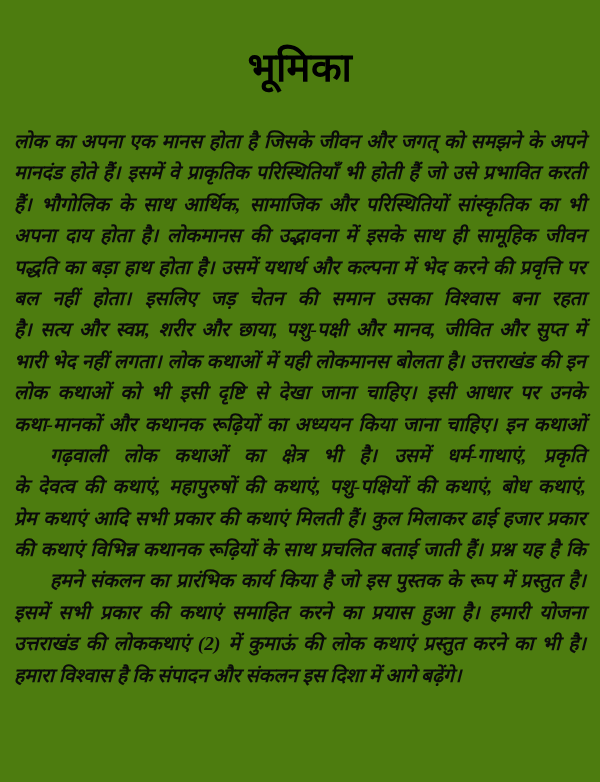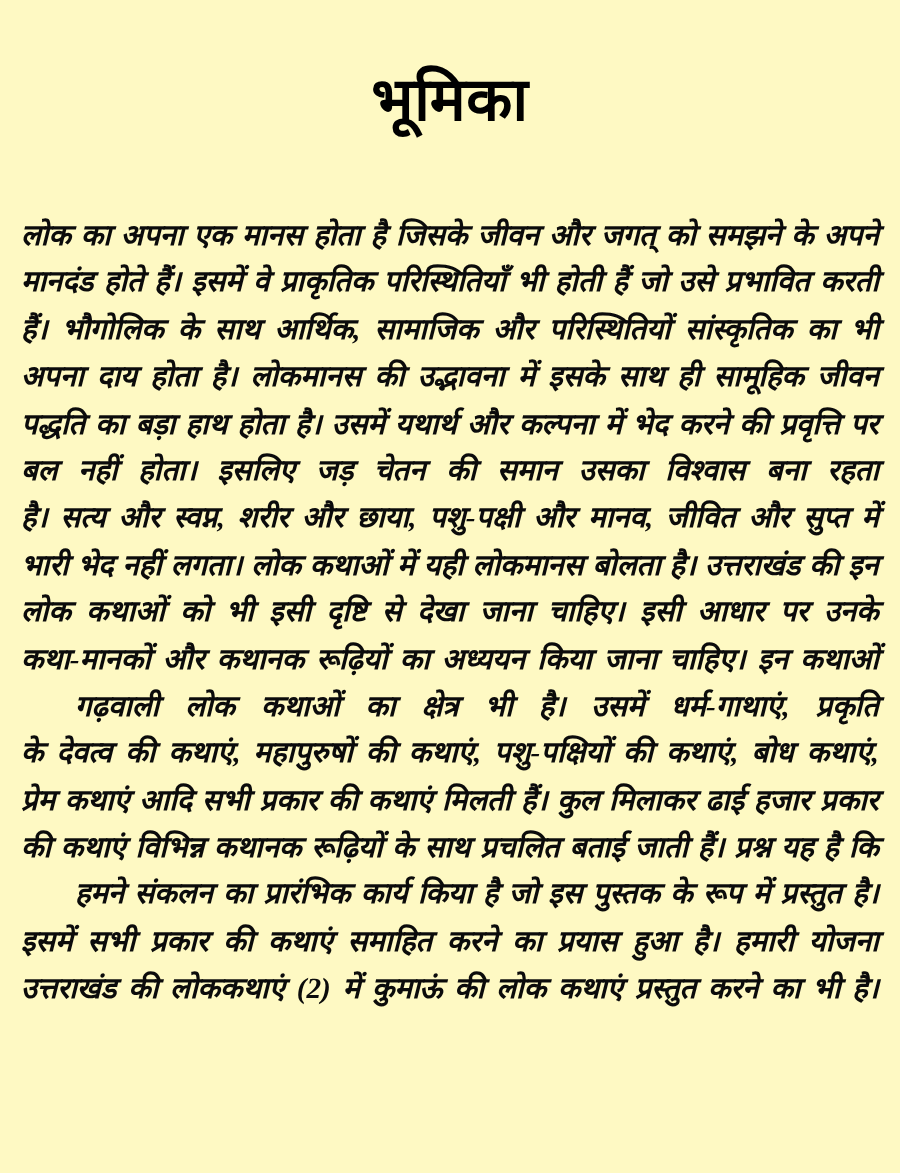--- a/index.html
+++ b/index.html
@@ -5,21 +5,21 @@
 <style>
   html, body {
     margin: 0;
     padding: 0;
     background: #ffffff;
   }
   .page {
     position: relative;
     width: 600px;
     height: 782px;
-    background: #fef9c3;
+    background: #4d7c0f;
     overflow: hidden;
     font-family: "Liberation Serif", "DejaVu Serif", serif;
     color: #0a0a0a;
     -webkit-font-smoothing: antialiased;
   }
 
   
   .page-title {
     position: absolute;
     top: 14px;
@@ -30,21 +30,21 @@
     font-weight: 700;
     font-size: 40px;
     line-height: 52px;
     letter-spacing: 0.5px;
     color: #000000;
   }
 
   
   .body-text {
     position: absolute;
-    top: 142px;
+    top: 126px;
     left: 14px;
     width: 572px;
   }
 
   .para {
     margin: 0;
   }
   .para + .para {
     margin-top: 0;
   }
@@ -104,16 +104,17 @@
       <div class="para">
         <div class="line justify indent"><span class="w">गढ़वाली</span><span class="w">लोक</span><span class="w">कथाओं</span><span class="w">का</span><span class="w">क्षेत्र</span><span class="w">भी</span><span class="w">है।</span><span class="w">उसमें</span><span class="w">धर्म-गाथाएं,</span><span class="w">प्रकृति</span></div>
         <div class="line justify"><span class="w">के</span><span class="w">देवत्व</span><span class="w">की</span><span class="w">कथाएं,</span><span class="w">महापुरुषों</span><span class="w">की</span><span class="w">कथाएं,</span><span class="w">पशु-पक्षियों</span><span class="w">की</span><span class="w">कथाएं,</span><span class="w">बोध</span><span class="w">कथाएं,</span></div>
         <div class="line justify"><span class="w">प्रेम</span><span class="w">कथाएं</span><span class="w">आदि</span><span class="w">सभी</span><span class="w">प्रकार</span><span class="w">की</span><span class="w">कथाएं</span><span class="w">मिलती</span><span class="w">हैं।</span><span class="w">कुल</span><span class="w">मिलाकर</span><span class="w">ढाई</span><span class="w">हजार</span><span class="w">प्रकार</span></div>
         <div class="line justify"><span class="w">की</span><span class="w">कथाएं</span><span class="w">विभिन्न</span><span class="w">कथानक</span><span class="w">रूढ़ियों</span><span class="w">के</span><span class="w">साथ</span><span class="w">प्रचलित</span><span class="w">बताई</span><span class="w">जाती</span><span class="w">हैं।</span><span class="w">प्रश्न</span><span class="w">यह</span><span class="w">है</span><span class="w">कि</span></div>
       </div>
       <div class="para">
         <div class="line justify indent"><span class="w">हमने</span><span class="w">संकलन</span><span class="w">का</span><span class="w">प्रारंभिक</span><span class="w">कार्य</span><span class="w">किया</span><span class="w">है</span><span class="w">जो</span><span class="w">इस</span><span class="w">पुस्तक</span><span class="w">के</span><span class="w">रूप</span><span class="w">में</span><span class="w">प्रस्तुत</span><span class="w">है।</span></div>
         <div class="line justify"><span class="w">इसमें</span><span class="w">सभी</span><span class="w">प्रकार</span><span class="w">की</span><span class="w">कथाएं</span><span class="w">समाहित</span><span class="w">करने</span><span class="w">का</span><span class="w">प्रयास</span><span class="w">हुआ</span><span class="w">है।</span><span class="w">हमारी</span><span class="w">योजना</span></div>
         <div class="line justify"><span class="w">उत्तराखंड</span><span class="w">की</span><span class="w">लोककथाएं</span><span class="w">(2)</span><span class="w">में</span><span class="w">कुमाऊं</span><span class="w">की</span><span class="w">लोक</span><span class="w">कथाएं</span><span class="w">प्रस्तुत</span><span class="w">करने</span><span class="w">का</span><span class="w">भी</span><span class="w">है।</span></div>
+        <div class="line last">हमारा विश्वास है कि संपादन और संकलन इस दिशा में आगे बढ़ेंगे।</div>
       </div>
     </div>
 
 </div>
 
 </body></html>

